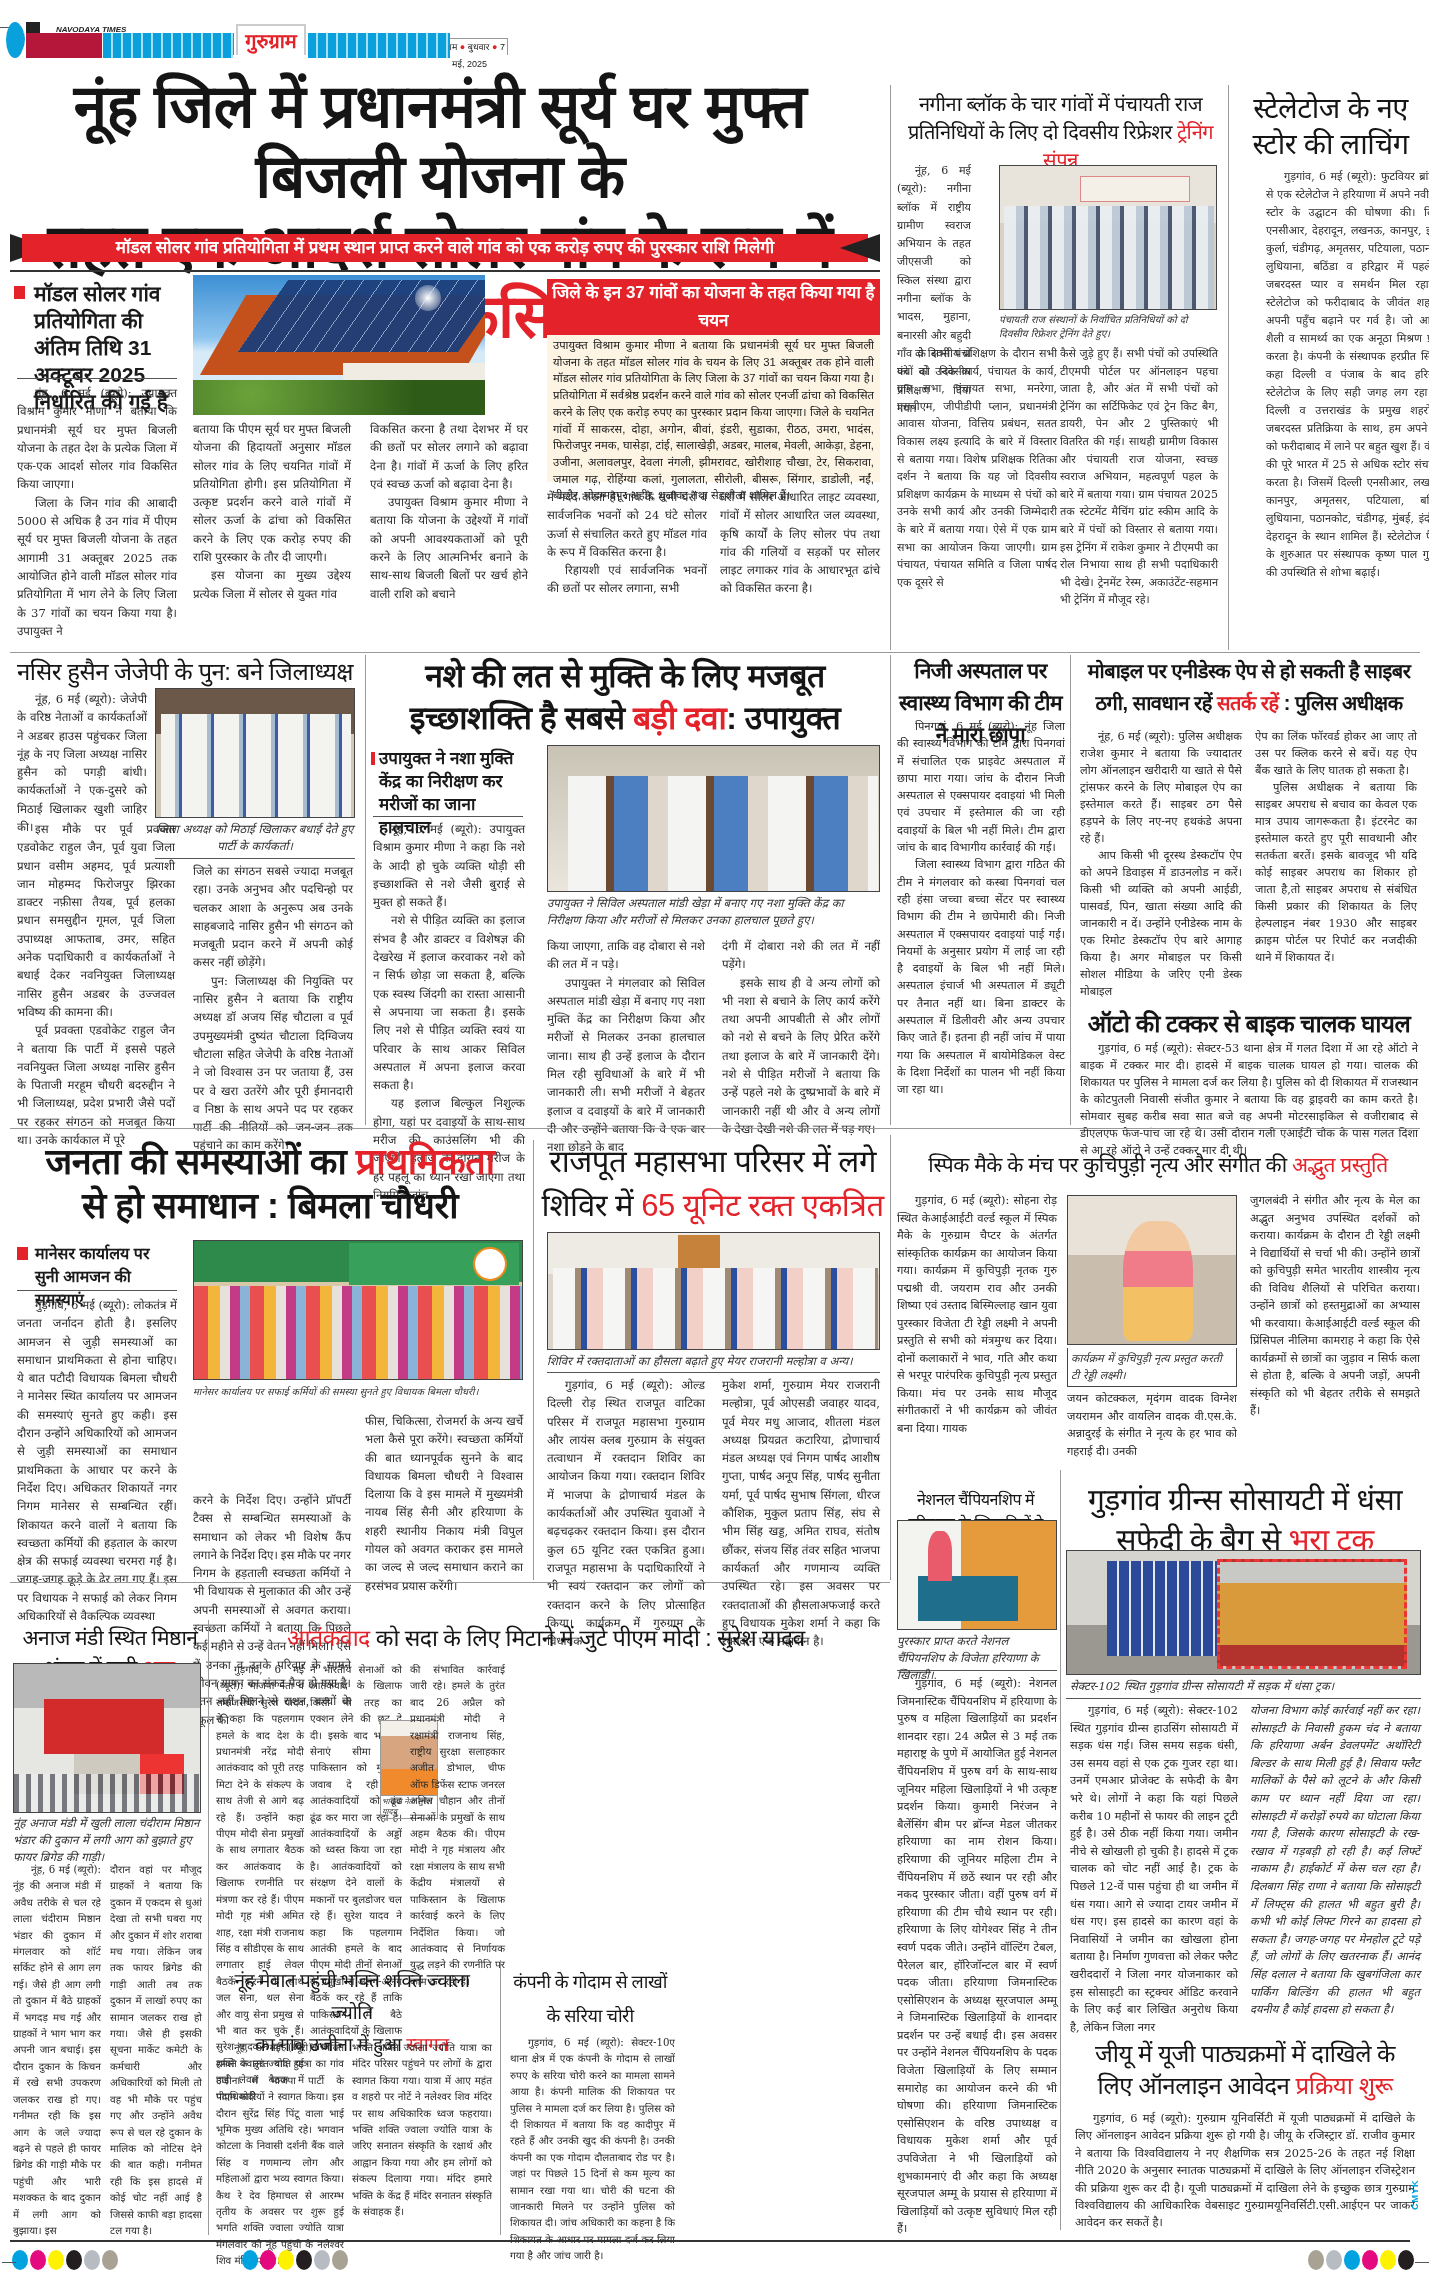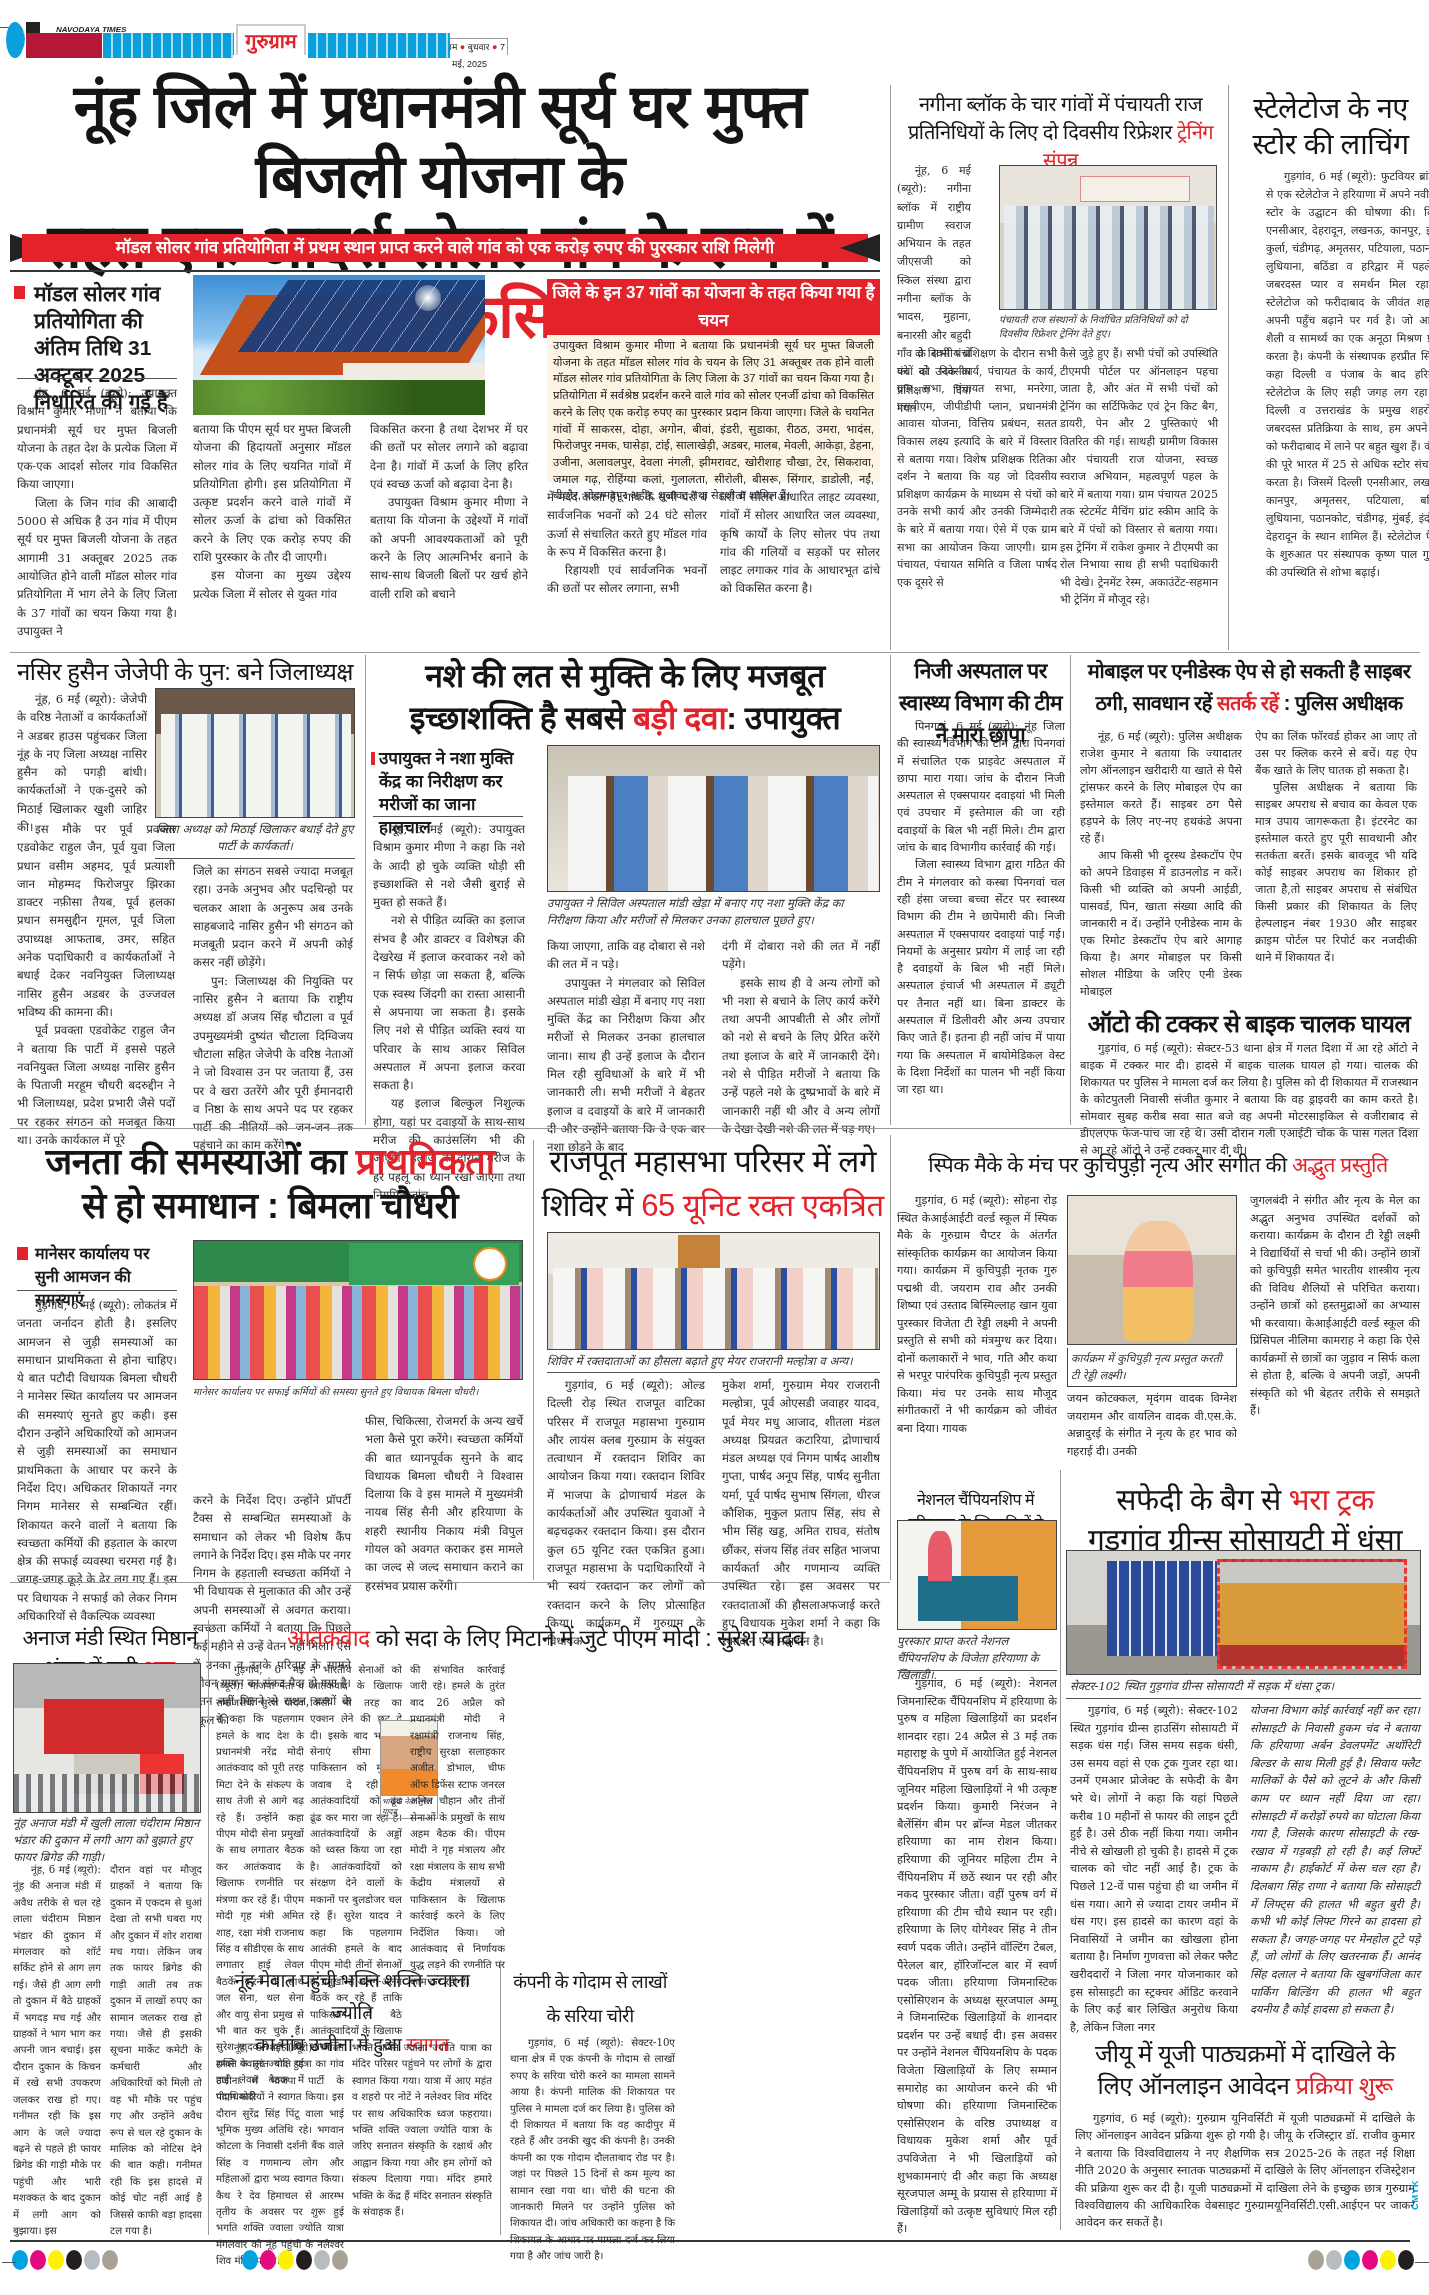--- a/index.html
+++ b/index.html
@@ -281,22 +281,22 @@
   <div class="abs" data-name="cheque-board" style="left:20px;top:55px;width:100px;height:45px;background:#1f6e8c;"></div>
   <div class="abs" data-name="athlete" style="left:30px;top:10px;width:24px;height:50px;background:#e95b6b;border-radius:40% 40% 0 0;"></div>
 </div>
 <div class="abs caption" data-name="gymnastics-caption" style="left:897px;top:1633px;width:160px;">पुरस्कार प्राप्त करते नेशनल चैंपियनशिप के विजेता हरियाणा के खिलाड़ी।</div>
 <div class="rule" style="left:897px;top:1670px;width:160px;"></div>
 <div class="col body-text" data-name="gymnastics-text" style="left:897px;top:1675px;width:160px;font-size:11.3px;line-height:17.6px;">
   <p>गुड़गांव, 6 मई (ब्यूरो): नेशनल जिमनास्टिक चैंपियनशिप में हरियाणा के पुरुष व महिला खिलाड़ियों का प्रदर्शन शानदार रहा। 24 अप्रैल से 3 मई तक महाराष्ट्र के पुणे में आयोजित हुई नेशनल चैंपियनशिप में पुरुष वर्ग के साथ-साथ जूनियर महिला खिलाड़ियों ने भी उत्कृष्ट प्रदर्शन किया। कुमारी निरंजन ने बैलेंसिंग बीम पर ब्रॉन्ज मेडल जीतकर हरियाणा का नाम रोशन किया। हरियाणा की जूनियर महिला टीम ने चैंपियनशिप में छठें स्थान पर रही और नकद पुरस्कार जीता। वहीं पुरुष वर्ग में हरियाणा की टीम चौथे स्थान पर रही। हरियाणा के लिए योगेश्वर सिंह ने तीन स्वर्ण पदक जीते। उन्होंने वॉल्टिंग टेबल, पैरेलल बार, हॉरिजॉन्टल बार में स्वर्ण पदक जीता। हरियाणा जिमनास्टिक एसोसिएशन के अध्यक्ष सूरजपाल अम्मू ने जिमनास्टिक खिलाड़ियों के शानदार प्रदर्शन पर उन्हें बधाई दी। इस अवसर पर उन्होंने नेशनल चैंपियनशिप के पदक विजेता खिलाड़ियों के लिए सम्मान समारोह का आयोजन करने की भी घोषणा की। हरियाणा जिमनास्टिक एसोसिएशन के वरिष्ठ उपाध्यक्ष व विधायक मुकेश शर्मा और पूर्व उपविजेता ने भी खिलाड़ियों को शुभकामनाएं दी और कहा कि अध्यक्ष सूरजपाल अम्मू के प्रयास से हरियाणा में खिलाड़ियों को उत्कृष्ट सुविधाएं मिल रही हैं।</p>
 </div>
 
 <div class="abs hl" data-name="truck-headline" style="left:1065px;top:1480px;width:360px;font-size:30px;line-height:40px;font-weight:400;">
+  <div>गुड़गांव ग्रीन्स सोसायटी में धंसा</div>
   <div><span>सफेदी के बैग से </span><span class="red">भरा ट्रक</span></div>
-  <div>गुड़गांव ग्रीन्स सोसायटी में धंसा</div>
 </div>
 <div class="photo" data-name="sunk-truck-photo" style="left:1066px;top:1550px;width:355px;height:125px;background:linear-gradient(180deg,#d6d4cf 0 60%,#9a9890 60%);">
   <div class="abs" data-name="truck-body" style="left:40px;top:10px;width:110px;height:95px;background:repeating-linear-gradient(90deg,#2b4b9a 0 10px,#e3e8f2 10px 12px);"></div>
   <div class="abs" data-name="truck-cab" style="left:150px;top:8px;width:190px;height:110px;background:linear-gradient(180deg,#c8c8c4 0 20%,#d89a3a 20% 80%,#b2322e 80%);border:3px dashed #e33;"></div>
 </div>
 <div class="abs caption" data-name="truck-caption" style="left:1070px;top:1678px;width:350px;">सेक्टर-102 स्थित गुड़गांव ग्रीन्स सोसायटी में सड़क में धंसा ट्रक।</div>
 <div class="rule" style="left:1066px;top:1698px;width:355px;"></div>
 <div class="col body-text" data-name="truck-col1" style="left:1070px;top:1702px;width:168px;font-size:11.3px;line-height:17.6px;">
   <p>गुड़गांव, 6 मई (ब्यूरो): सेक्टर-102 स्थित गुड़गांव ग्रीन्स हाउसिंग सोसायटी में सड़क धंस गई। जिस समय सड़क धंसी, उस समय वहां से एक ट्रक गुजर रहा था। उनमें एमआर प्रोजेक्ट के सफेदी के बैग भरे थे। लोगों ने कहा कि यहां पिछले करीब 10 महीनों से फायर की लाइन टूटी हुई है। उसे ठीक नहीं किया गया। जमीन नीचे से खोखली हो चुकी है। हादसे में ट्रक चालक को चोट नहीं आई है। ट्रक के पिछले 12-वें पास पहुंचा ही था जमीन में धंस गया। आगे से ज्यादा टायर जमीन में धंस गए। इस हादसे का कारण वहां के निवासियों ने जमीन का खोखला होना बताया है। निर्माण गुणवत्ता को लेकर फ्लैट खरीददारों ने जिला नगर योजनाकार को इस सोसाइटी का स्ट्रक्चर ऑडिट करवाने के लिए कई बार लिखित अनुरोध किया है, लेकिन जिला नगर</p>
 </div>

